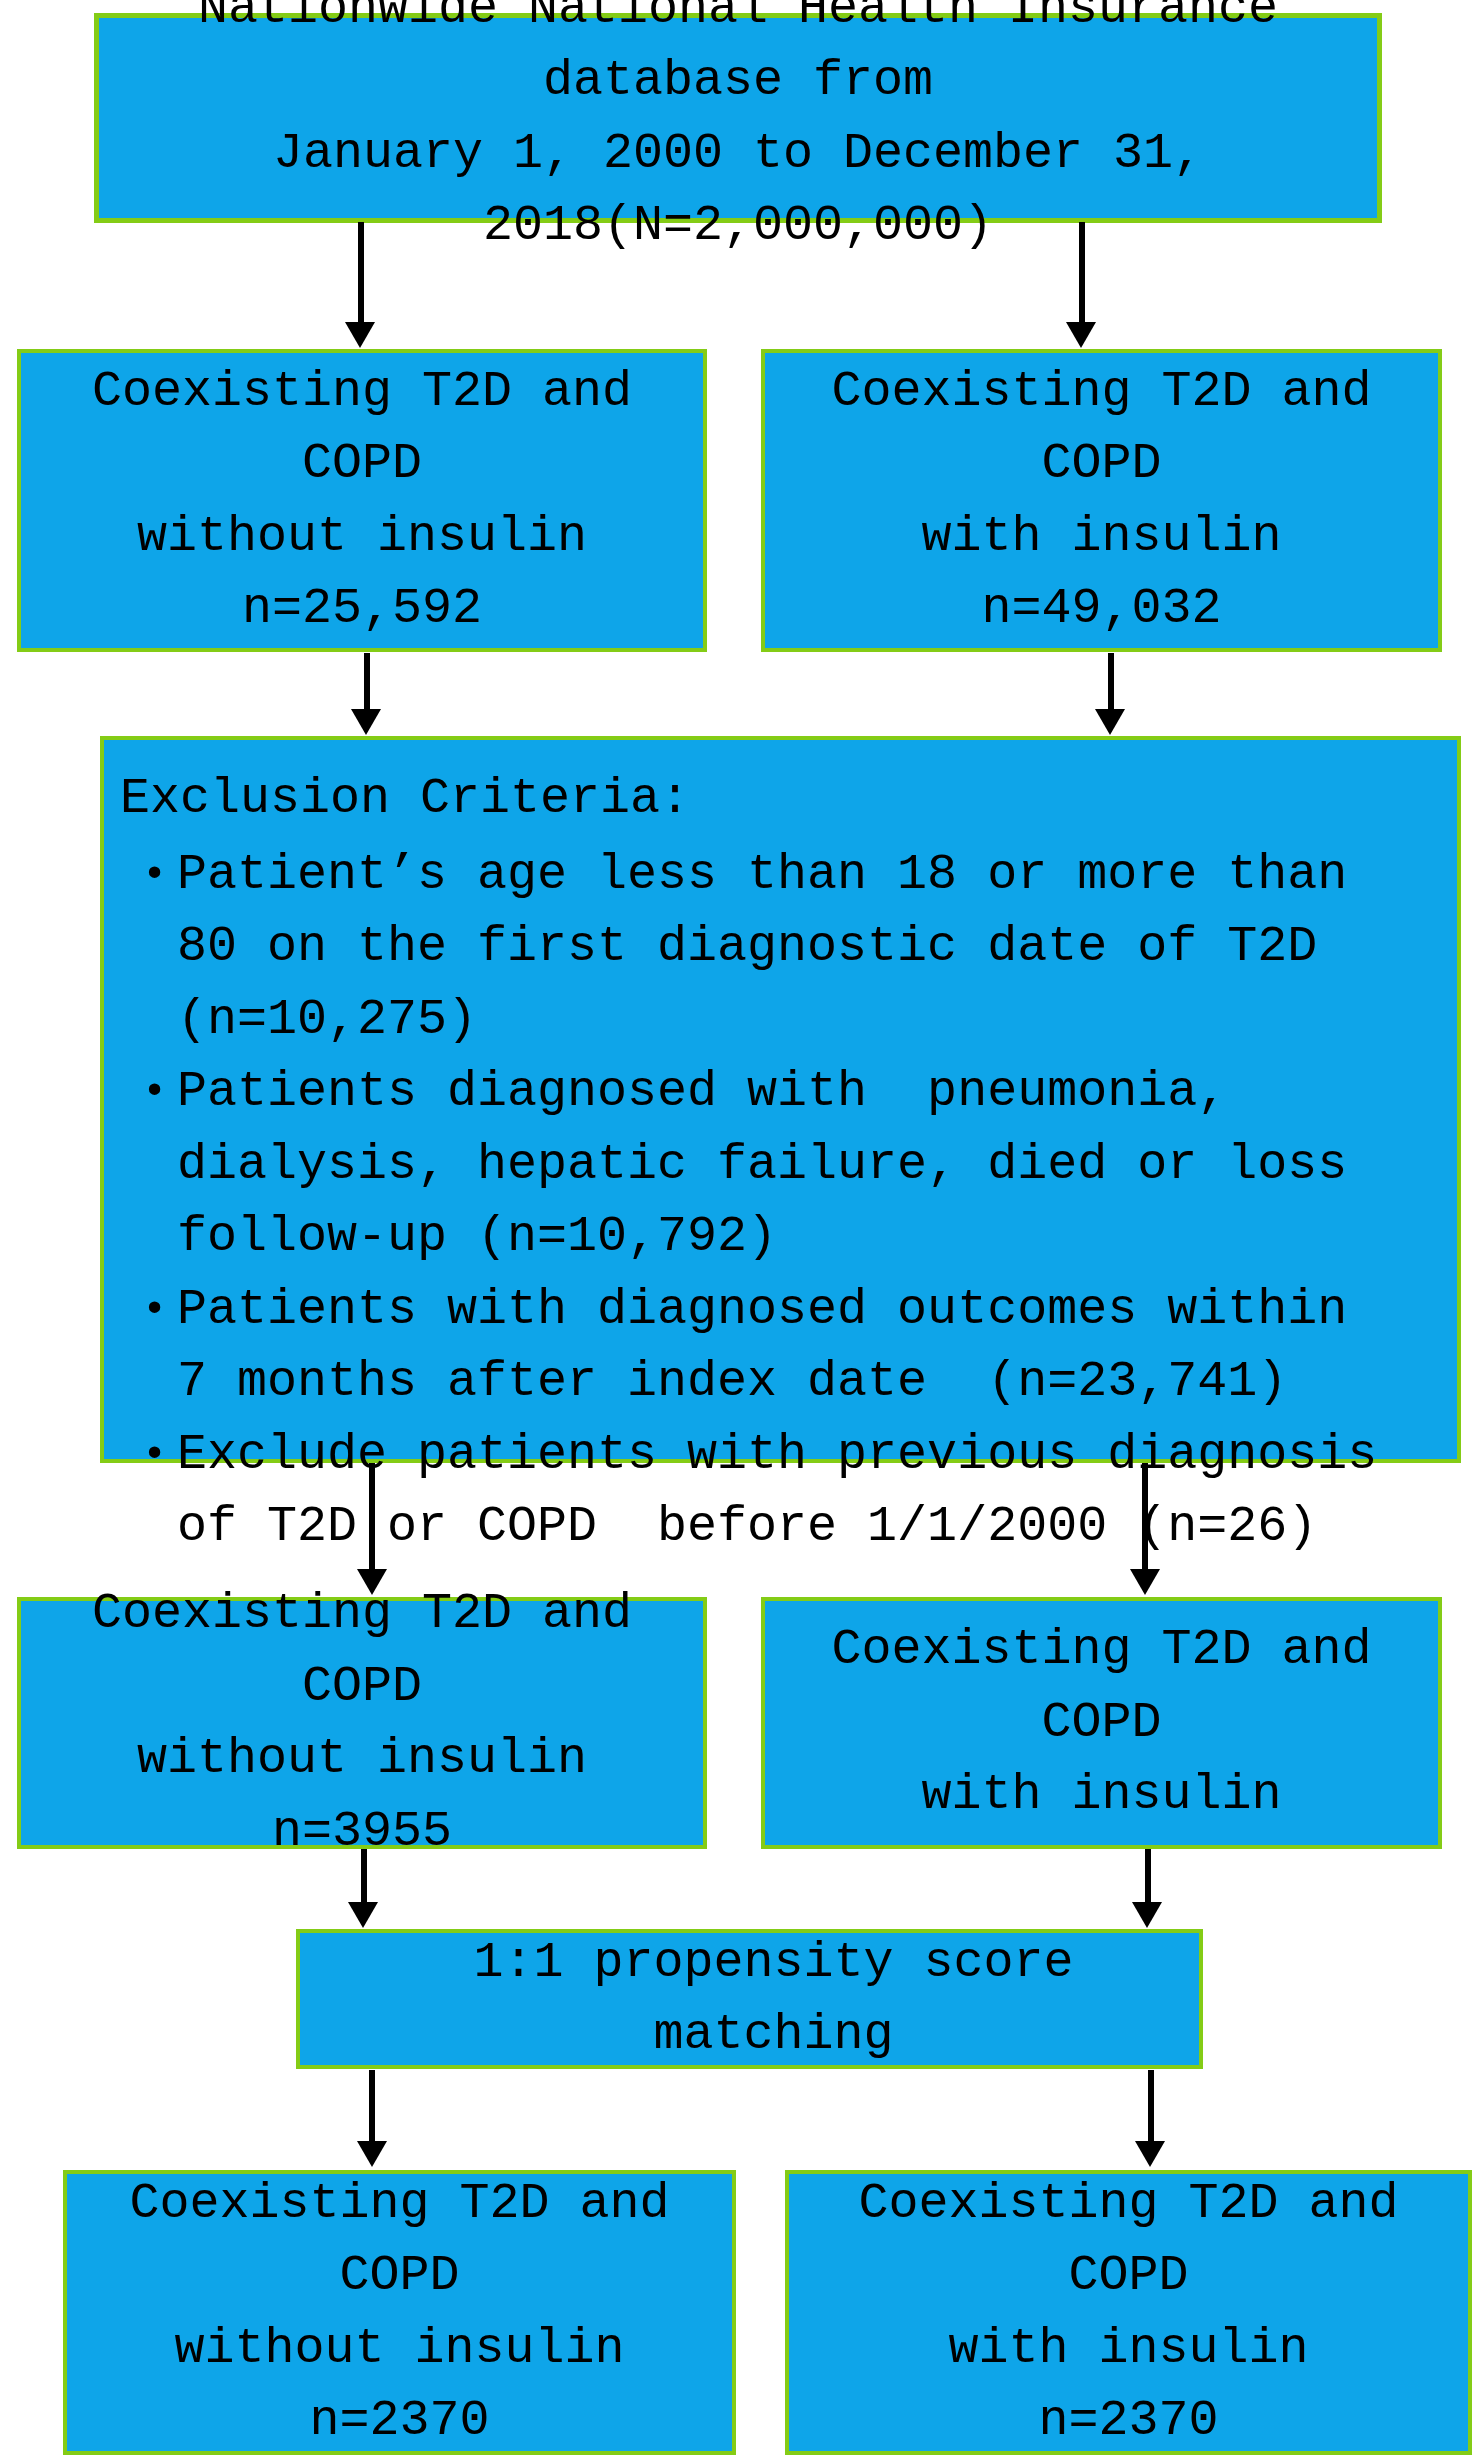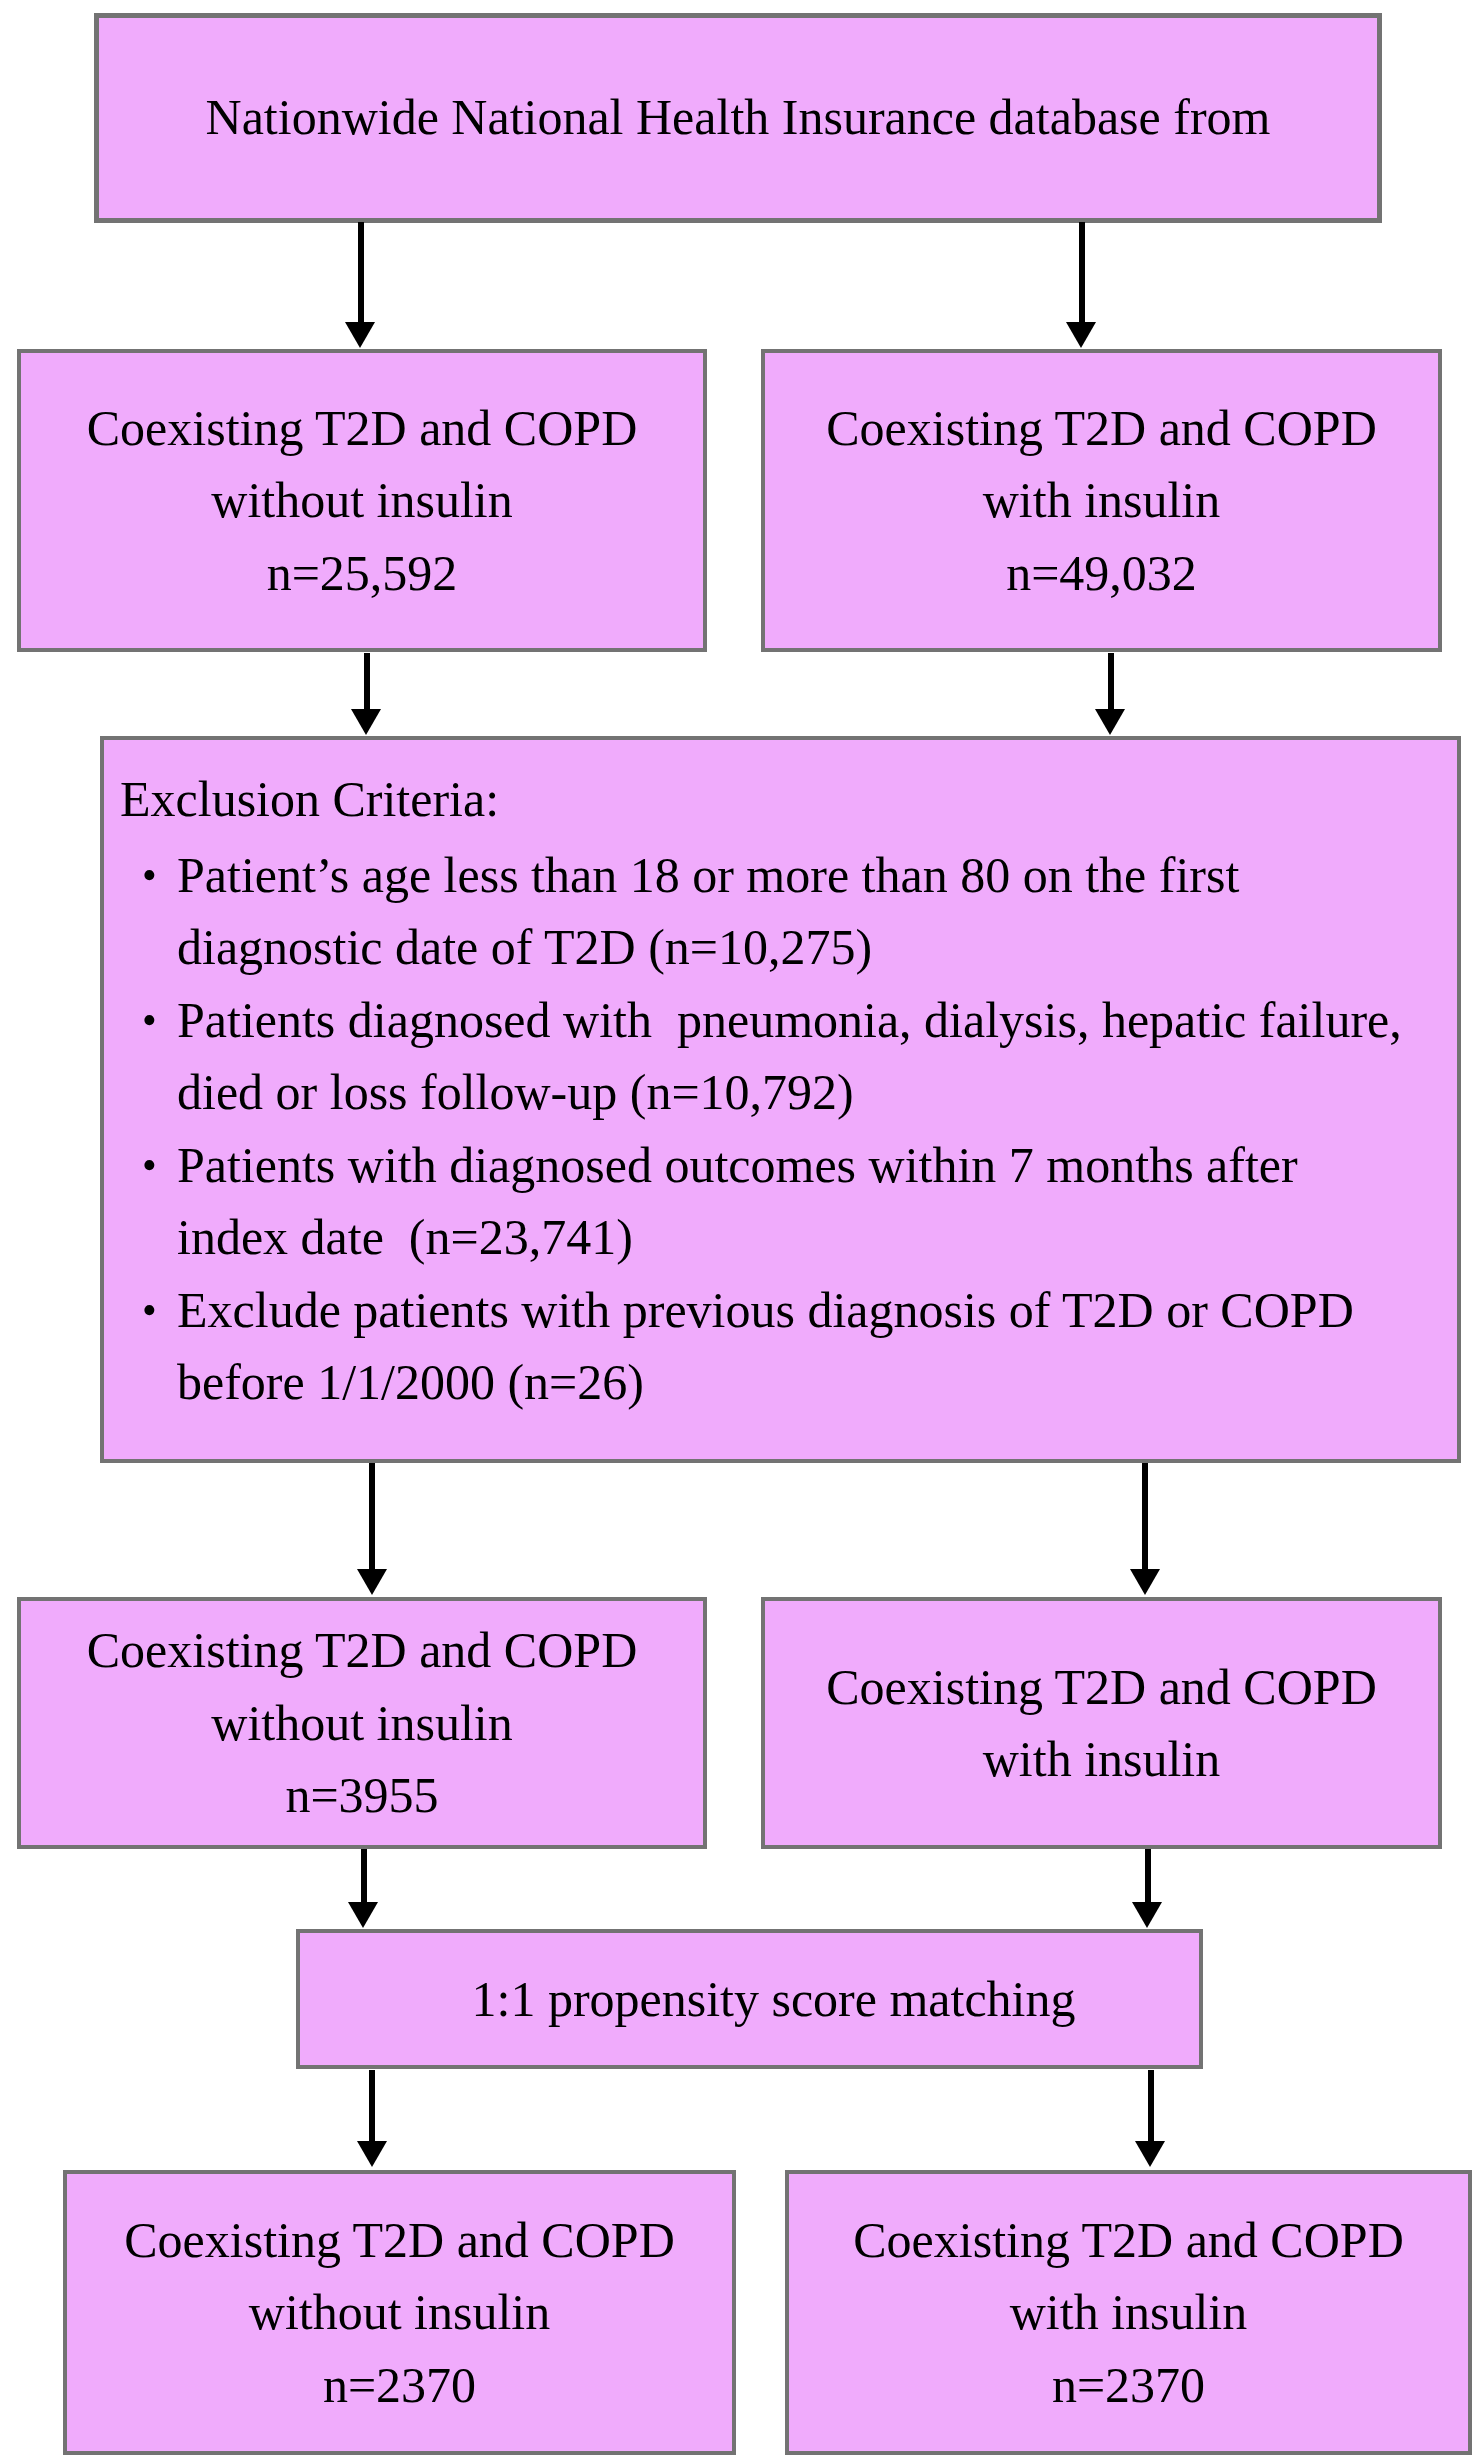--- a/index.html
+++ b/index.html
@@ -11,26 +11,27 @@
     position: relative;
     width: 1482px;
     height: 2462px;
     background: #ffffff;
     font-family: "Liberation Serif", "DejaVu Serif", serif;
     color: #000000;
   }
   .box {
     position: absolute;
     box-sizing: border-box;
-    border: 4px solid #737373;
-    background: #f0abfc;
+    border: 4px solid #84cc16;
+    background: #0ea5e9;
     display: flex;
     align-items: center;
     justify-content: center;
     text-align: center;
+    font-family: Liberation Mono, monospace;
   }
   .box-text {
     font-size: 50px;
     line-height: 1.45;
     width: 100%;
   }
   .box-thick {
     border-width: 5.2px;
   }
   
@@ -86,20 +87,21 @@
   }
 </style>
 </head>
 <body>
 
 <div class="canvas">
 
   <div class="box box-thick" style="left:94px; top:12.6px; width:1288px; height:210px;">
     <div class="box-text">
       <div>Nationwide National Health Insurance database from</div>
+      <div>January 1, 2000 to December 31, 2018(N=2,000,000)</div>
     </div>
   </div>
 
   <div class="vline" style="left:358px; top:222px; height:100px;"></div>
   <div class="ahead" style="left:345px; top:322px;"></div>
   <div class="vline" style="left:1079px; top:222px; height:100px;"></div>
   <div class="ahead" style="left:1066px; top:322px;"></div>
 
   <div class="box" style="left:17px; top:349px; width:690px; height:303px;">
     <div class="box-text">

